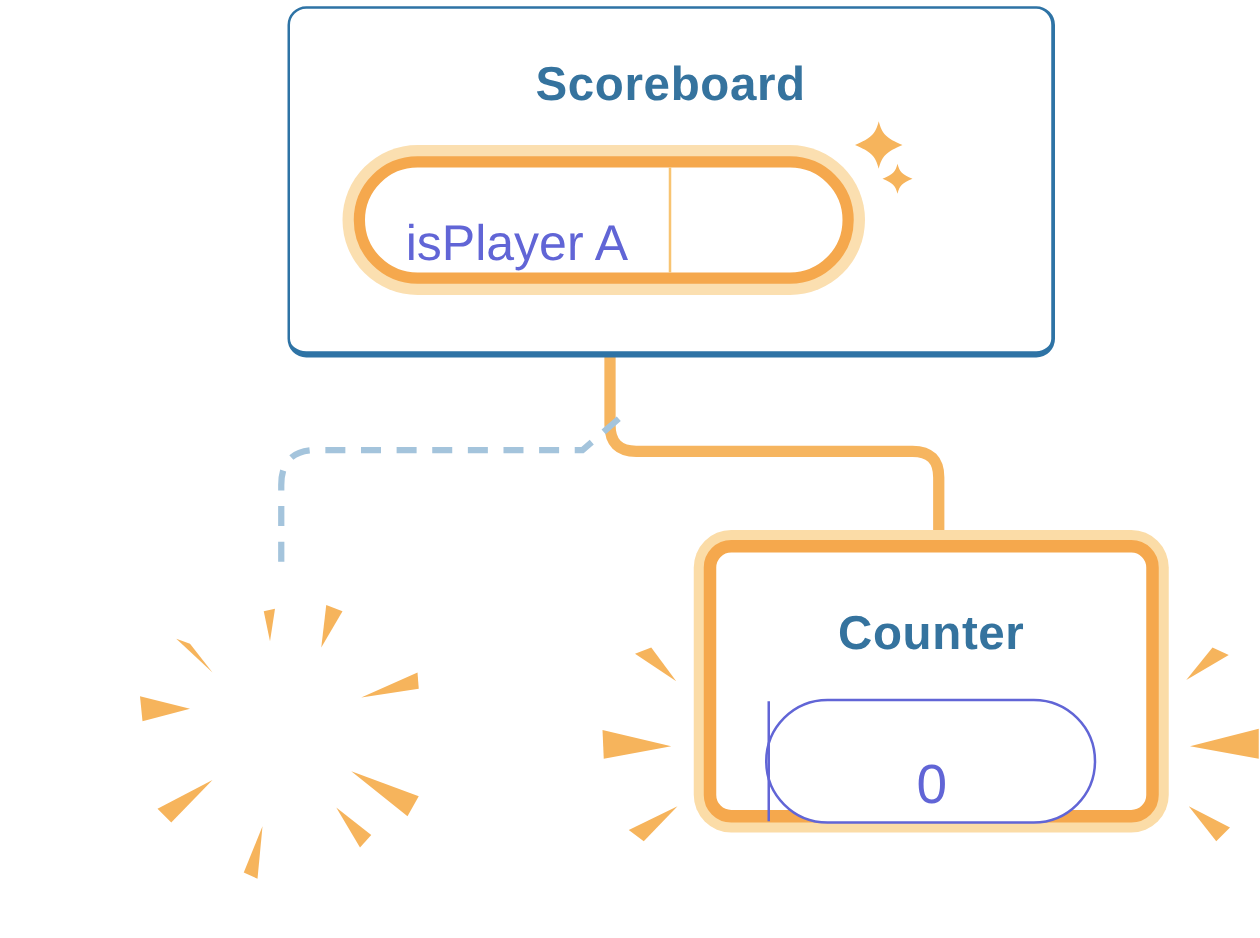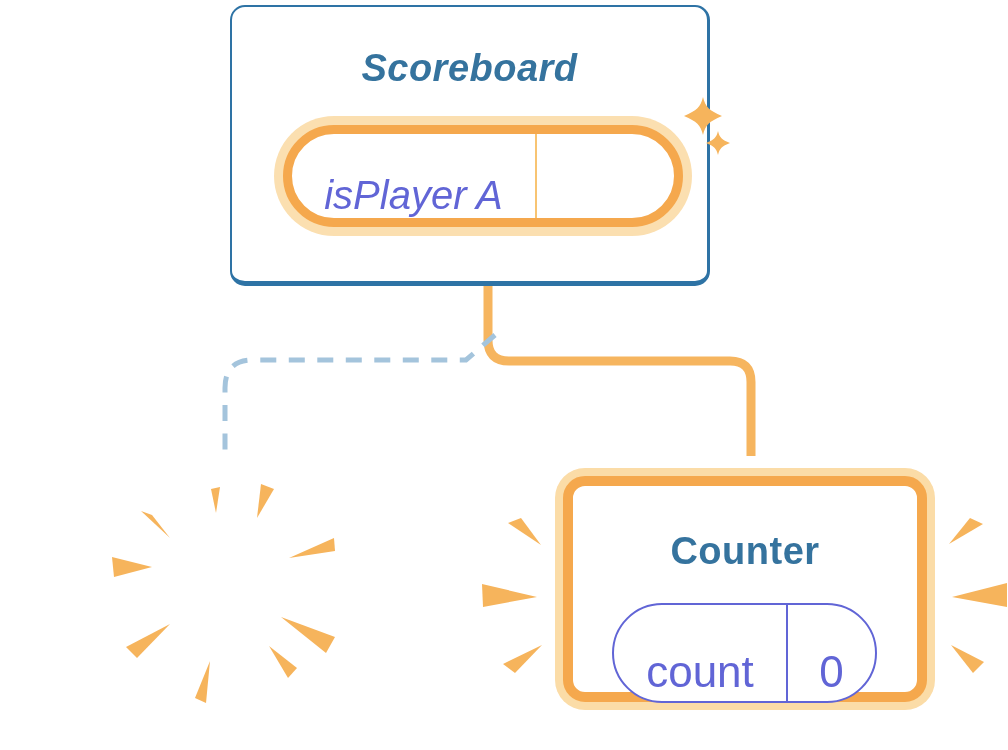--- a/index.html
+++ b/index.html
@@ -31,28 +31,27 @@
   .sparkle{fill:var(--burst-orange);}
 
   .tilted-card{
     position:absolute;left:130px;top:455px;width:240px;height:228px;
     background:#FFFFFF;border-radius:18px;
     transform:rotate(10.5deg);transform-origin:top left;
   }
 
   .component-card{position:absolute;background:#FFFFFF;}
   .scoreboard-card{
-    left:230px;top:5px;width:480px;height:281px;
+    left:230px;top:5px;width:614px;height:281px;
     border:2.5px solid var(--card-border-blue);
     border-bottom-width:5px;border-right-width:3.5px;
     border-radius:15px;
-    font-style:italic;
   }
   .counter-card{
-    left:563px;top:476px;width:364px;height:226px;
+    left:563px;top:432px;width:364px;height:226px;
     border:10px solid var(--highlight-orange);
     border-radius:22px;
     box-shadow:0 0 0 8px var(--highlight-glow);
   }
 
   .card-title{
     text-align:center;color:var(--title-text);
     font-size:38px;font-weight:700;letter-spacing:0.5px;
   }
   .scoreboard-card .card-title{padding-top:40px;}
@@ -96,21 +95,20 @@
     <div class="card-title">Scoreboard</div>
     <div class="state-pill scoreboard-pill">
       <div class="pill-cell pill-label-cell">isPlayer A</div>
       <div class="pill-divider"></div>
     </div>
   </div>
 
   <div class="component-card counter-card">
     <div class="card-title">Counter</div>
     <div class="state-pill counter-pill">
-      <div class="pill-cell pill-label-cell">count</div>
       <div class="pill-divider"></div>
       <div class="pill-cell pill-value-cell">0</div>
     </div>
   </div>
 
   <svg class="layer" viewBox="0 0 1008 750">
 
     <g>
       <path class="sparkle" d="M703,97 C705.5,107 709,110.5 722,116 C709,121.5 705.5,125 703,135 C700.5,125 697,121.5 684,116 C697,110.5 700.5,107 703,97 Z"></path>
       <path class="sparkle" d="M718,131 C719.6,137.5 721.8,139.7 730,143 C721.8,146.3 719.6,148.5 718,155 C716.4,148.5 714.2,146.3 706,143 C714.2,139.7 716.4,137.5 718,131 Z"></path>

